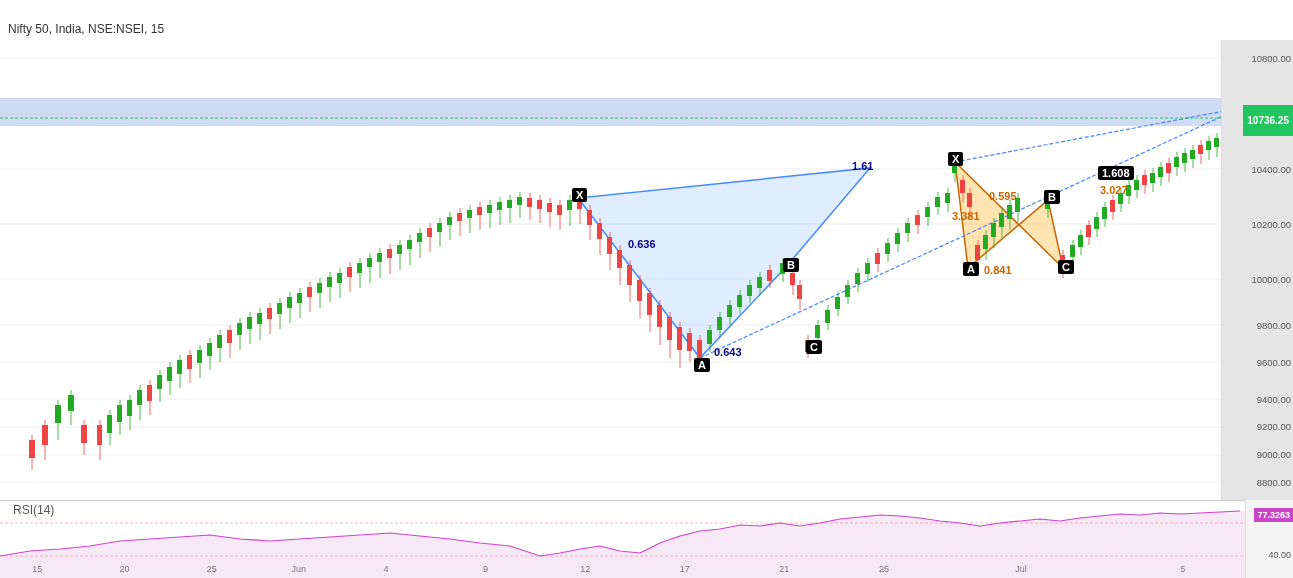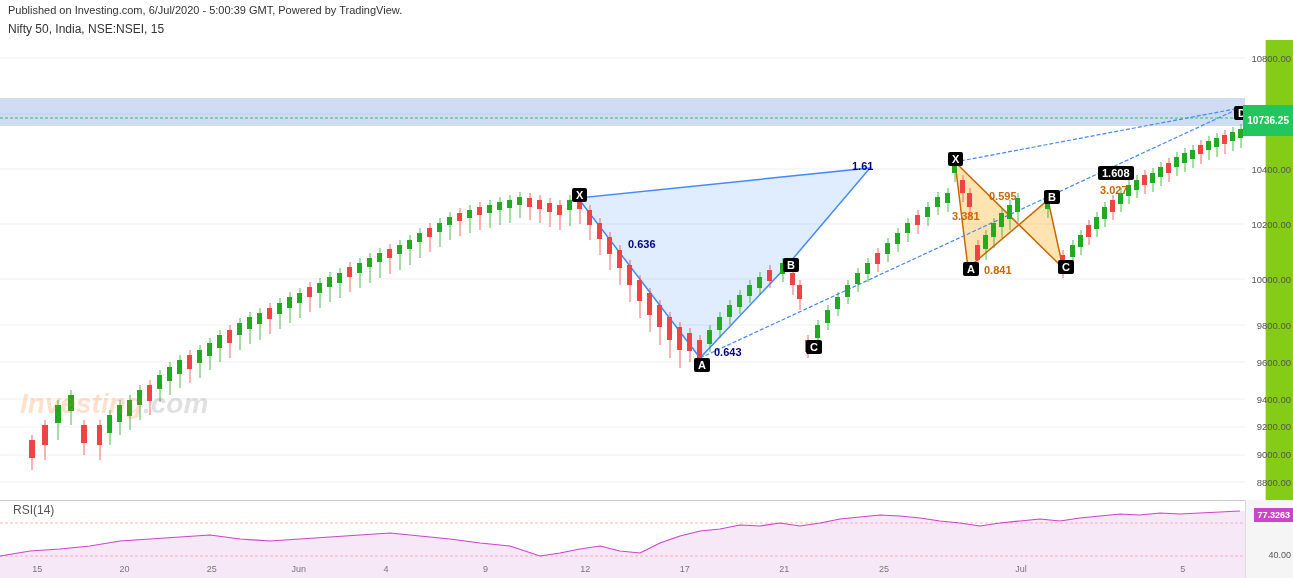--- a/index.html
+++ b/index.html
@@ -51,23 +51,23 @@
       width: 1245px;
       height: 78px;
       background: #fff;
       overflow: hidden;
       border-top: 1px solid #ccc;
     }
     #price-axis {
       position: absolute;
       top: 40px;
       right: 0;
-      width: 28px;
+      width: 72px;
       height: 460px;
-      background: #84cc16;
+      background: #e5e5e5;
       border-left: 1px solid #ddd;
     }
     #rsi-axis {
       position: absolute;
       top: 500px;
       right: 0;
       width: 48px;
       height: 78px;
       background: #f5f5f5;
       border-left: 1px solid #ddd;
@@ -154,23 +154,20 @@
       color: #555;
       z-index: 10;
       padding-left: 8px;
     }
   </style>
 </head>
 <body>
 
 <div id="chart-container">
 
-  <div id="header">
-    <span>Published on Investing.com, 6/Jul/2020 - 5:00:39 GMT, Powered by TradingView.</span>
-  </div>
 
   <div id="chart-title">Nifty 50, India, NSE:NSEI, 15</div>
 
   <div id="main-chart">
     <svg width="1245" height="460" style="position:absolute;top:0;left:0;">
 
       <line x1="0" y1="18" x2="1245" y2="18" stroke="#ddd" stroke-width="0.5"></line>
       <line x1="0" y1="74" x2="1245" y2="74" stroke="#ddd" stroke-width="0.5"></line>
       <line x1="0" y1="129" x2="1245" y2="129" stroke="#ddd" stroke-width="0.5"></line>
       <line x1="0" y1="184" x2="1245" y2="184" stroke="#ddd" stroke-width="0.5"></line>
@@ -506,23 +503,20 @@
     <div class="point-label" style="left:1044px;top:150px;">B</div>
 
     <div class="point-label" style="left:1098px;top:126px;">1.608</div>
 
     <div class="ratio-label-orange" style="left:1100px;top:144px;">3.027</div>
 
     <div class="point-label" style="left:1058px;top:220px;">C</div>
 
     <div class="point-label" style="left:1234px;top:66px;">D</div>
 
-    <div class="watermark">
-      <span>Investing</span>.com
-    </div>
   </div>
 
   <div id="price-axis">
     <div class="price-label" style="top:4%;">10800.00</div>
     <div class="price-label" style="top:16%;">10600.00</div>
     <div class="price-label" style="top:28%;">10400.00</div>
     <div class="price-label" style="top:40%;">10200.00</div>
     <div class="price-label" style="top:52%;">10000.00</div>
     <div class="price-label" style="top:62%;">9800.00</div>
     <div class="price-label" style="top:70%;">9600.00</div>

